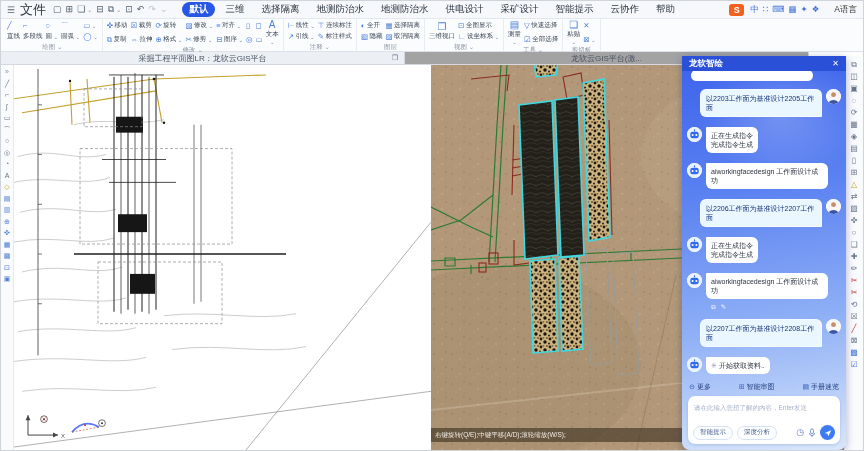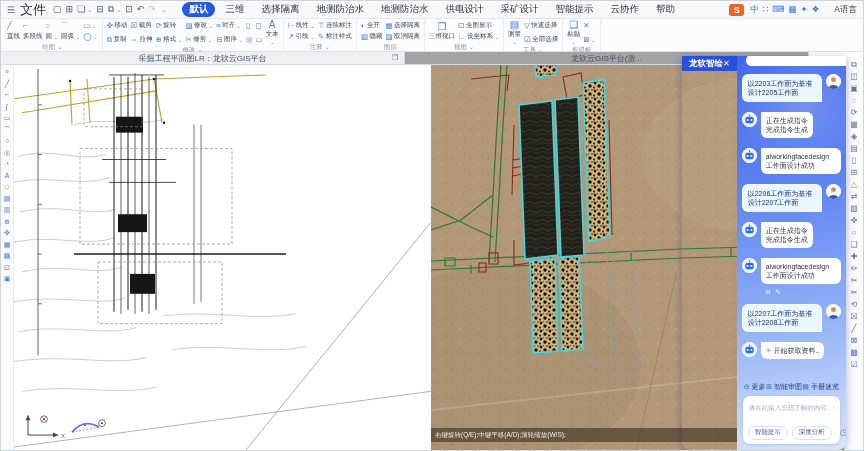--- a/index.html
+++ b/index.html
@@ -52,21 +52,21 @@
   
   .gis{position:absolute;left:430px;top:64px;width:415px;height:387px;overflow:hidden;background:#b29878;}
   .gis svg{display:block;width:100%;height:100%;}
   .gis-status{position:absolute;left:0;right:0;top:363px;height:14px;background:rgba(45,35,22,.55);color:#f2ede4;font-size:6.5px;line-height:14px;padding-left:4px;white-space:nowrap;}
 
   
   .right-strip{position:absolute;right:0;top:55px;width:19px;bottom:0;background:#fafbfd;border-left:1px solid #e2e6ec;display:flex;flex-direction:column;align-items:center;gap:1px;padding-top:3px;}
   .rsi{font-size:8px;color:#67768a;height:11px;line-height:11px;}
 
   
-  .chat{position:absolute;left:681px;top:55px;width:164px;height:394px;border-radius:0 0 8px 8px;overflow:hidden;box-shadow:0 2px 8px rgba(20,40,120,.35);display:flex;flex-direction:row;z-index:5;}
+  .chat{position:absolute;left:681px;top:55px;width:164px;height:394px;border-radius:0 0 8px 8px;overflow:hidden;box-shadow:0 2px 8px rgba(20,40,120,.35);display:flex;flex-direction:column;z-index:5;}
   .chat-header{height:15px;background:#2b50d8;color:#fff;display:flex;align-items:center;padding:0 7px;font-size:8.5px;font-weight:bold;flex:0 0 auto;}
   .chat-close{margin-left:auto;font-size:8px;font-weight:normal;}
   .chat-body{flex:1;background:linear-gradient(172deg,#3f65ec 0%,#5b82f1 32%,#8fb0f6 66%,#d9e6fb 100%);position:relative;display:flex;flex-direction:column;overflow:hidden;}
   .chat-body::before{content:"";position:absolute;inset:0;background:radial-gradient(ellipse 120px 90px at 60% 12%,rgba(255,255,255,.22),transparent 70%);pointer-events:none;}
   .chat-msgs{flex:1;padding:4px 5px 0;overflow:hidden;position:relative;}
   .bubble-partial{width:122px;height:11px;background:#fff;border-radius:7px;margin:-5px 0 8px 4px;}
   .msg{display:flex;gap:4px;margin-bottom:10px;align-items:flex-start;}
   .msg.user{justify-content:flex-end;}
   .bubble{border-radius:6px;padding:3.5px 5px;font-size:7px;line-height:9.5px;max-width:122px;}
   .bubble.user{background:#eaf7fe;color:#17347c;border-radius:6px 6px 1px 6px;border:1px solid rgba(255,255,255,.55);}

